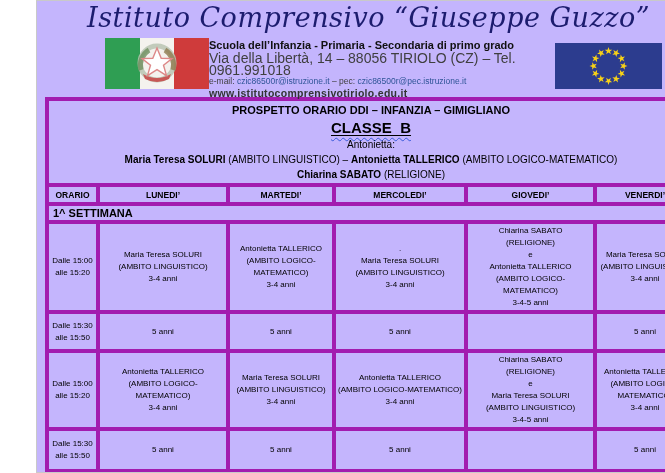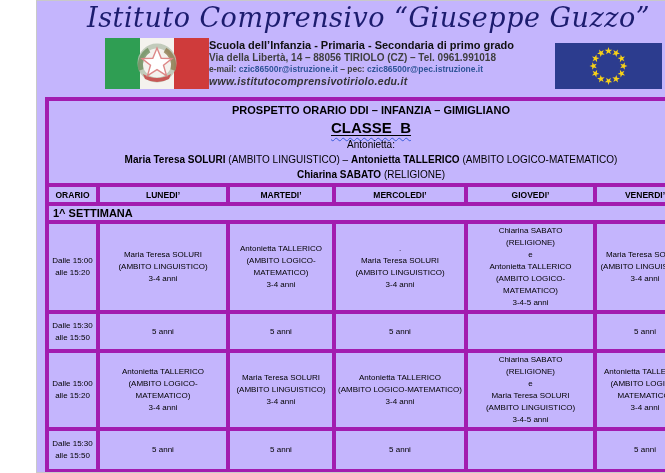--- a/index.html
+++ b/index.html
@@ -12,25 +12,25 @@
   .hdr{position:relative;height:96px;}
   .hdr-title{
     position:absolute;top:1px;left:0;right:0;text-align:center;
     font-family:"DejaVu Serif", serif;font-style:italic;
     font-size:27px;color:#1c1c6e;letter-spacing:.5px;white-space:nowrap;
   }
   .flag-it{position:absolute;left:68px;top:37px;width:104px;height:51px;}
   .flag-eu{position:absolute;right:38px;top:42px;width:107px;height:46px;}
   .hdr-info{position:absolute;left:172px;width:360px;top:38px;text-align:left;color:#3f3f3f;}
   .hi-l1{font-size:11px;font-weight:bold;color:#111;line-height:13px;}
-  .hi-l2{font-size:10px;font-weight:bold;line-height:12px;}
+  .hi-l2{font-size:14px;font-weight:normal;line-height:12px;}
   .hi-l3{font-size:9px;font-weight:bold;line-height:11px;}
-  .hi-l4{font-size:8.5px;font-weight:bold;line-height:11px;}
+  .hi-l4{font-size:8.5px;font-weight:normal;line-height:11px;}
   .hi-l4 .lnk{color:#2e5496;}
-  .hi-l5{font-size:10.5px;font-weight:bold;color:#333;line-height:12px;letter-spacing:.3px;font-style:italic;}
+  .hi-l5{font-size:10.5px;font-weight:bold;color:#333;line-height:12px;letter-spacing:.3px;}
   
   table.sched{
     border-collapse:collapse;table-layout:fixed;
     margin-left:8px;width:648px;
   }
   table.sched td, table.sched th{border:4px solid #a21caf;padding:1px 2px;box-sizing:border-box;}
   .titlecell{height:80px;text-align:center;vertical-align:middle;}
   .t-l1{font-size:11px;font-weight:bold;line-height:17px;}
   .t-l2{font-size:15px;font-weight:bold;line-height:18px;}
   .classe-wavy{text-decoration:underline wavy #3b5bdb;text-decoration-thickness:1px;text-underline-offset:3.5px;}

